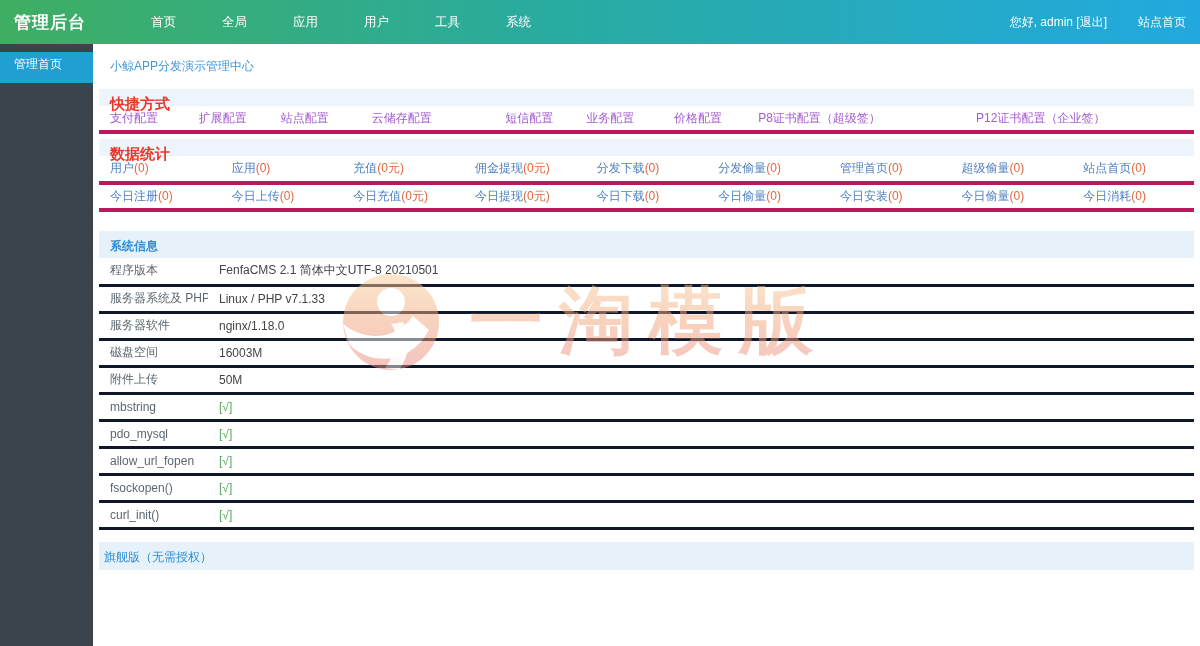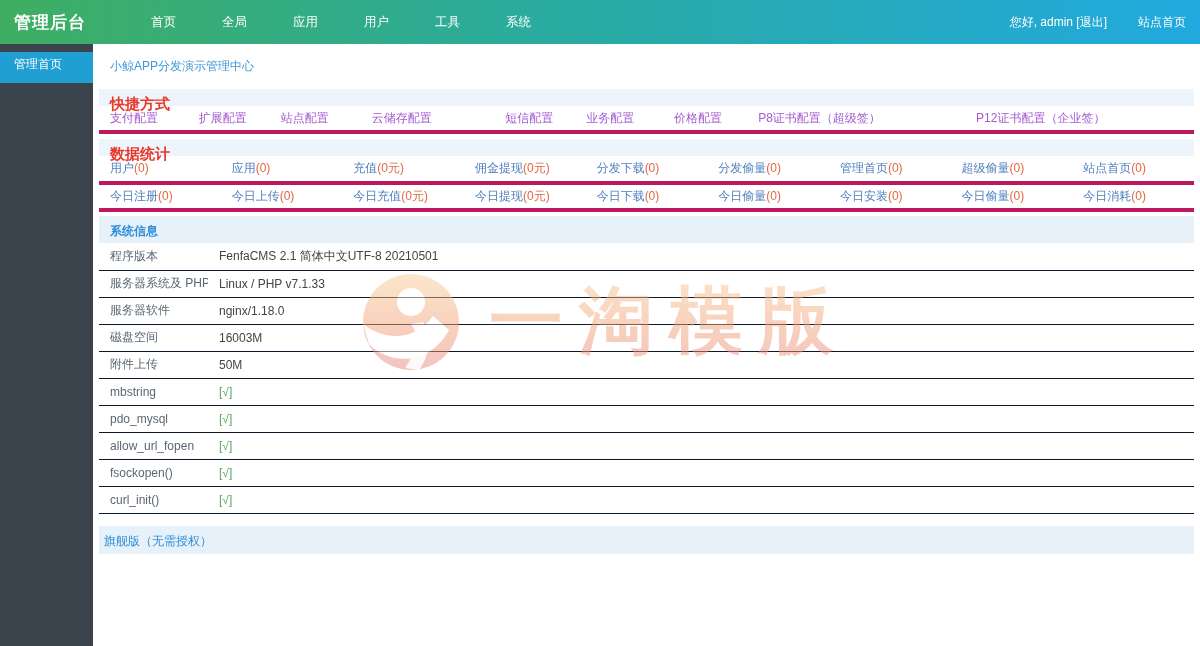--- a/index.html
+++ b/index.html
@@ -35,34 +35,34 @@
   table { width:100%; border-collapse:collapse; table-layout:fixed; }
   td { font-size:12px; height:26px; padding-left:11px; border-bottom:4px solid #be185d;
     white-space:nowrap; overflow:hidden; }
 
   .quick-table a { color:#a45ad0; text-decoration:none; cursor:pointer; }
 
   .stats-table td { height:27px; }
   .stat-label { color:#4e7fc0; }
   .stat-value { color:#e2673f; }
 
-  .sysinfo { margin-top:4px; }
+  .sysinfo { margin-top:19px; }
   .sys-header { height:27px; line-height:27px; background:#e6f1fa; padding-left:11px; }
   .sys-header a { color:#2f8fd6; font-size:12px; font-weight:bold; text-decoration:none; }
-  .sys-table td { height:27px; border-bottom:1px solid #0f172a; }
+  .sys-table td { height:27px; border-bottom:3px solid #0f172a; }
   .sys-label { color:#5b6770; width:109px; }
   .sys-value { color:#444; }
   .sys-value.check { color:#58a75b; }
 
   .footer-bar { margin-top:12px; height:28px; line-height:28px;
     background:#e6f1fa; padding-left:5px; }
   .footer-bar a { color:#2f8fd6; font-size:12px; text-decoration:none; }
 
   
-  .watermark { position:absolute; left:268px; top:228px; display:flex;
+  .watermark { position:absolute; left:248px; top:228px; display:flex;
     align-items:center; gap:28px; opacity:.5; pointer-events:none; }
   .wm-text { font-size:74px; font-weight:bold; letter-spacing:16px;
     background:linear-gradient(180deg,#f8cf9a 0%,#f3a67e 50%,#ea8a80 100%);
     -webkit-background-clip:text; background-clip:text; color:transparent; }
 </style>
 </head>
 <body>
 
 <div class="topbar">
   <div class="brand">管理后台</div>

